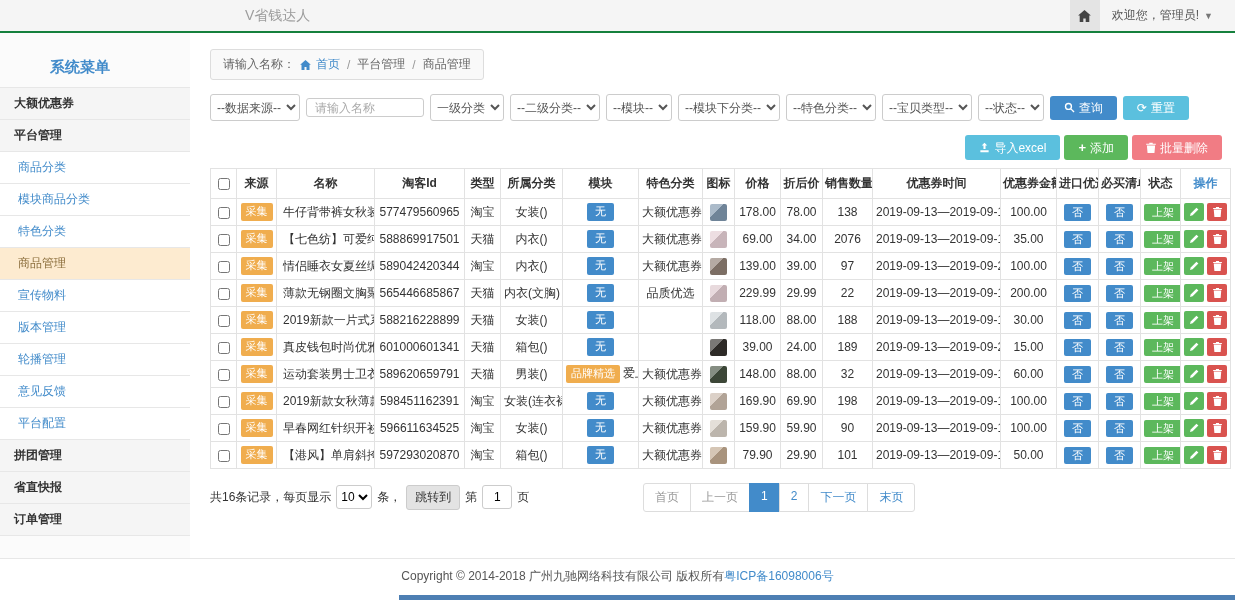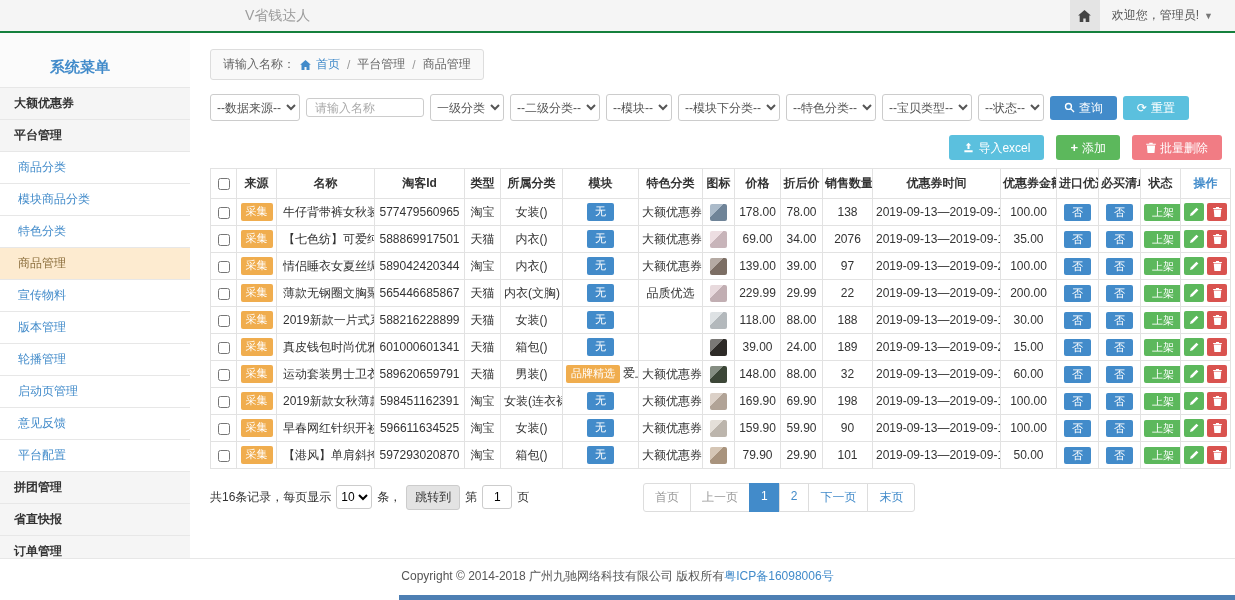--- a/index.html
+++ b/index.html
@@ -44,21 +44,21 @@
   .f-input::placeholder{color:#aaa;}
   .btn{display:inline-flex;align-items:center;gap:4px;border:none;border-radius:3px;color:#fff;
     font-size:12px;padding:6px 14px;cursor:pointer;font-family:inherit;line-height:1;}
   .btn.primary{background:var(--primary);}
   .btn.info{background:var(--info);}
   .btn.success{background:var(--success);}
   .btn.batch{background:var(--batch);}
   .ref-ic{font-size:12px;line-height:1;}
   .plus-ic{font-weight:bold;font-size:13px;line-height:1;}
   
-  .toolbar{margin-top:14px;display:flex;justify-content:flex-end;gap:12px;}
+  .toolbar{margin-top:14px;display:flex;justify-content:flex-end;gap:4px;}
   
   table.grid{width:100%;border-collapse:collapse;table-layout:fixed;margin-top:8px;}
   .grid th,.grid td{border:1px solid #e2e2e2;text-align:center;padding:4px 3px;overflow:hidden;white-space:nowrap;}
   .grid th{font-weight:bold;color:#333;background:#fff;padding:6px 2px;}
   .grid th.op-head{color:var(--primary);}
   .grid td{height:26px;color:#333;}
   .grid td.name-cell{text-align:left;padding-left:6px;}
   .badge{display:inline-block;border-radius:2px;color:#fff;font-size:11px;padding:2px 5px;line-height:1.2;}
   .badge.orange{background:var(--warning);}
   .badge.blue{background:var(--primary);padding:2px 8px;}
@@ -117,21 +117,20 @@
     <nav id="sidebar-menu">
         <div class="menu-item parent">大额优惠券</div>
         <div class="menu-item parent">平台管理</div>
         <div class="menu-item child">商品分类</div>
         <div class="menu-item child">模块商品分类</div>
         <div class="menu-item child">特色分类</div>
         <div class="menu-item child active">商品管理</div>
         <div class="menu-item child">宣传物料</div>
         <div class="menu-item child">版本管理</div>
         <div class="menu-item child">轮播管理</div>
-        <div class="menu-item child">启动页管理</div>
         <div class="menu-item child">意见反馈</div>
         <div class="menu-item child">平台配置</div>
         <div class="menu-item parent">拼团管理</div>
         <div class="menu-item parent">省直快报</div>
         <div class="menu-item parent">订单管理</div>
       </nav>
   </aside>
 
   <main class="content">
     <div class="breadcrumb">

